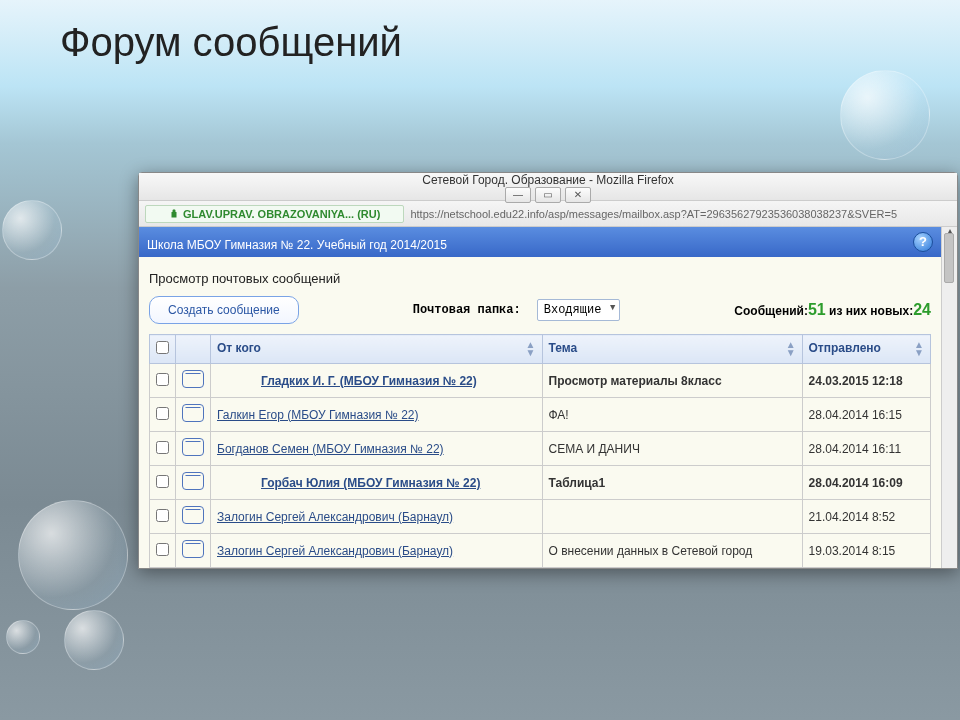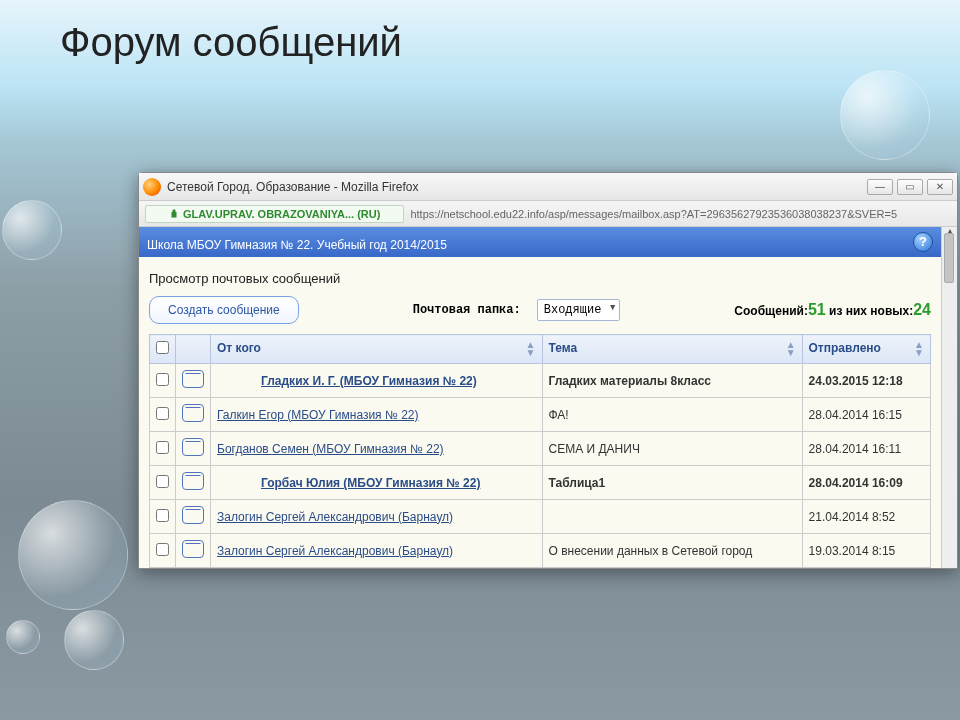--- a/index.html
+++ b/index.html
@@ -12,21 +12,21 @@
   .bubble { position:absolute; border-radius:50%; background: radial-gradient(circle at 30% 30%, rgba(255,255,255,0.7), rgba(200,230,250,0.1) 60%, rgba(150,190,220,0.3)); border: 1px solid rgba(255,255,255,0.3);}
   .slide-title { position:absolute; top:20px; left:60px; font-size:40px; color:#222; font-weight:400; }
 
   .firefox-window {
     position:absolute; left:138px; top:172px; width:820px;
     background:#fff; border:1px solid #888; border-radius:4px 4px 0 0;
     box-shadow: 0 4px 18px rgba(0,0,0,0.4);
   }
   .titlebar {
     height:28px; background:linear-gradient(#f8f8f8,#e6e6e6);
-    display:flex; align-items:center; padding:0 4px; border-bottom:1px solid #ccc;
+    display:flex; align-items:center; padding:0 4px; border-bottom:1px solid #ccc;flex-direction:column;
   }
   .ff-icon { width:18px; height:18px; border-radius:50%; background:radial-gradient(circle at 35% 35%, #ffd27a, #ff8a00 55%, #d63f00); margin-right:6px;}
   .titlebar-title { font-size:12px; color:#333; flex:1; }
   .winbtns { display:flex; gap:4px; }
   .winbtn { width:26px; height:16px; border:1px solid #aaa; border-radius:2px; background:linear-gradient(#fdfdfd,#e6e6e6); font-size:10px; line-height:14px; text-align:center; color:#555;}
 
   .addressbar { height:26px; display:flex; align-items:center; padding:2px 6px; background:linear-gradient(#f5f5f5,#e8e8e8); border-bottom:1px solid #ccc; font-size:11px; }
   .site-id { color:#2f8a2f; font-weight:bold; padding:2px 23px; border:1px solid #bdd8bd; border-radius:2px; background:#f2faf2; }
   .lock { display:inline-block; width:10px; height:10px; margin-right:4px; background:#2f8a2f; clip-path: polygon(25% 45%, 25% 100%, 75% 100%, 75% 45%, 65% 45%, 65% 30%, 60% 20%, 40% 20%, 35% 30%, 35% 45%);}
   .url { color:#666; margin-left:6px; overflow:hidden; white-space:nowrap; }
@@ -127,21 +127,21 @@
               <th><span>От кого</span><span class="sort">▲<br>▼</span></th>
               <th><span>Тема</span><span class="sort">▲<br>▼</span></th>
               <th><span>Отправлено</span><span class="sort">▲<br>▼</span></th>
             </tr>
           </thead>
           <tbody id="mail-body">
               <tr class="unread">
                 <td class="chk"><input type="checkbox" style=""></td>
                 <td class="ico"><span class="env "></span></td>
                 <td class="sender"><a href="#">Гладких И. Г. (МБОУ Гимназия № 22)</a></td>
-                <td>Гладких материалы 8класс</td>
+                <td>Просмотр материалы 8класс</td>
                 <td>24.03.2015 12:18</td>
               </tr>
               <tr>
                 <td class="chk"><input type="checkbox" style=""></td>
                 <td class="ico"><span class="env closed"></span></td>
                 <td class="sender"><a href="#">Галкин Егор (МБОУ Гимназия № 22)</a></td>
                 <td>ФА!</td>
                 <td>28.04.2014 16:15</td>
               </tr>
               <tr>

